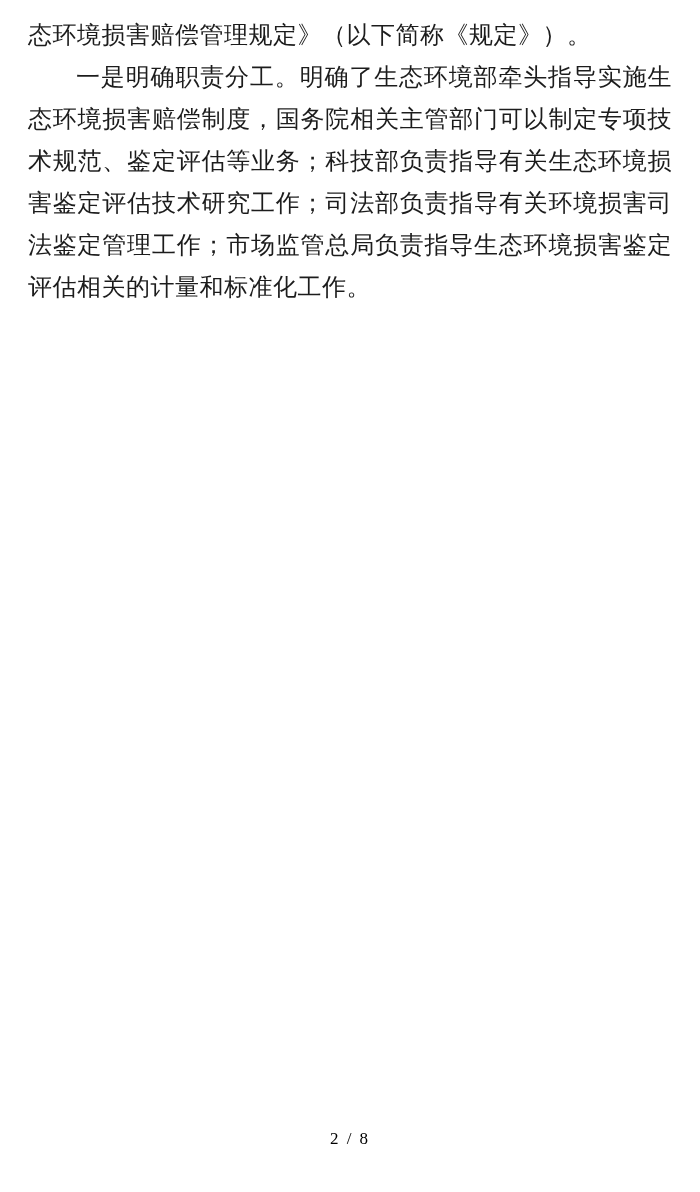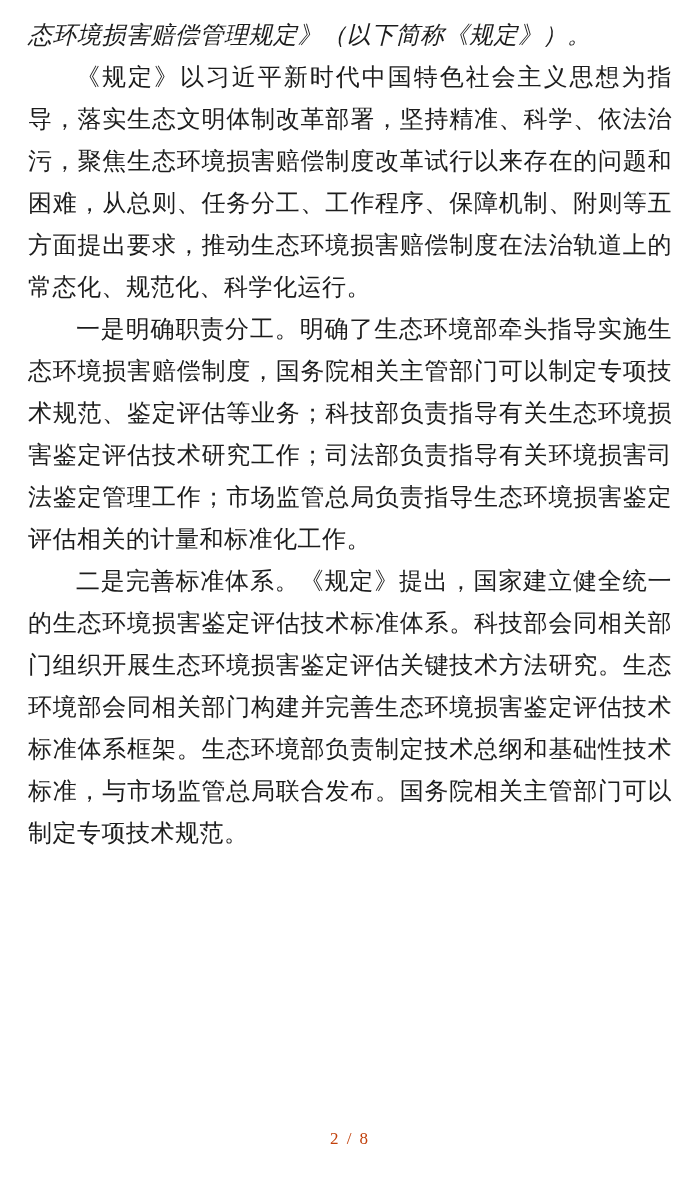--- a/index.html
+++ b/index.html
@@ -29,39 +29,36 @@
     letter-spacing: 0.5px;
     font-weight: 400;
   }
   .para {
     margin: 0;
     padding: 0;
     text-indent: 2em;
   }
   .para.no-indent {
     text-indent: 0;
-    font-style: italic;
   }
   .footer {
     position: absolute;
     top: 1128px;
     left: 0;
     width: 100%;
     text-align: center;
     font-size: 17px;
     line-height: 22px;
     letter-spacing: 2px;
-    color: #c2410c;
+    color: #000000;
     font-family: "Liberation Serif", "DejaVu Serif", serif;
   }
 </style>
 </head>
 <body>
 
 <div class="page">
   <div class="content">
     <p class="para no-indent">态环境损害赔偿管理规定》（以下简称《规定》）。</p>
-    <p class="para">《规定》以习近平新时代中国特色社会主义思想为指导，落实生态文明体制改革部署，坚持精准、科学、依法治污，聚焦生态环境损害赔偿制度改革试行以来存在的问题和困难，从总则、任务分工、工作程序、保障机制、附则等五方面提出要求，推动生态环境损害赔偿制度在法治轨道上的常态化、规范化、科学化运行。</p>
     <p class="para">一是明确职责分工。明确了生态环境部牵头指导实施生态环境损害赔偿制度，国务院相关主管部门可以制定专项技术规范、鉴定评估等业务；科技部负责指导有关生态环境损害鉴定评估技术研究工作；司法部负责指导有关环境损害司法鉴定管理工作；市场监管总局负责指导生态环境损害鉴定评估相关的计量和标准化工作。</p>
-    <p class="para">二是完善标准体系。《规定》提出，国家建立健全统一的生态环境损害鉴定评估技术标准体系。科技部会同相关部门组织开展生态环境损害鉴定评估关键技术方法研究。生态环境部会同相关部门构建并完善生态环境损害鉴定评估技术标准体系框架。生态环境部负责制定技术总纲和基础性技术标准，与市场监管总局联合发布。国务院相关主管部门可以制定专项技术规范。</p>
   </div>
   <div class="footer">2 / 8</div>
 </div>
 
 </body></html>

